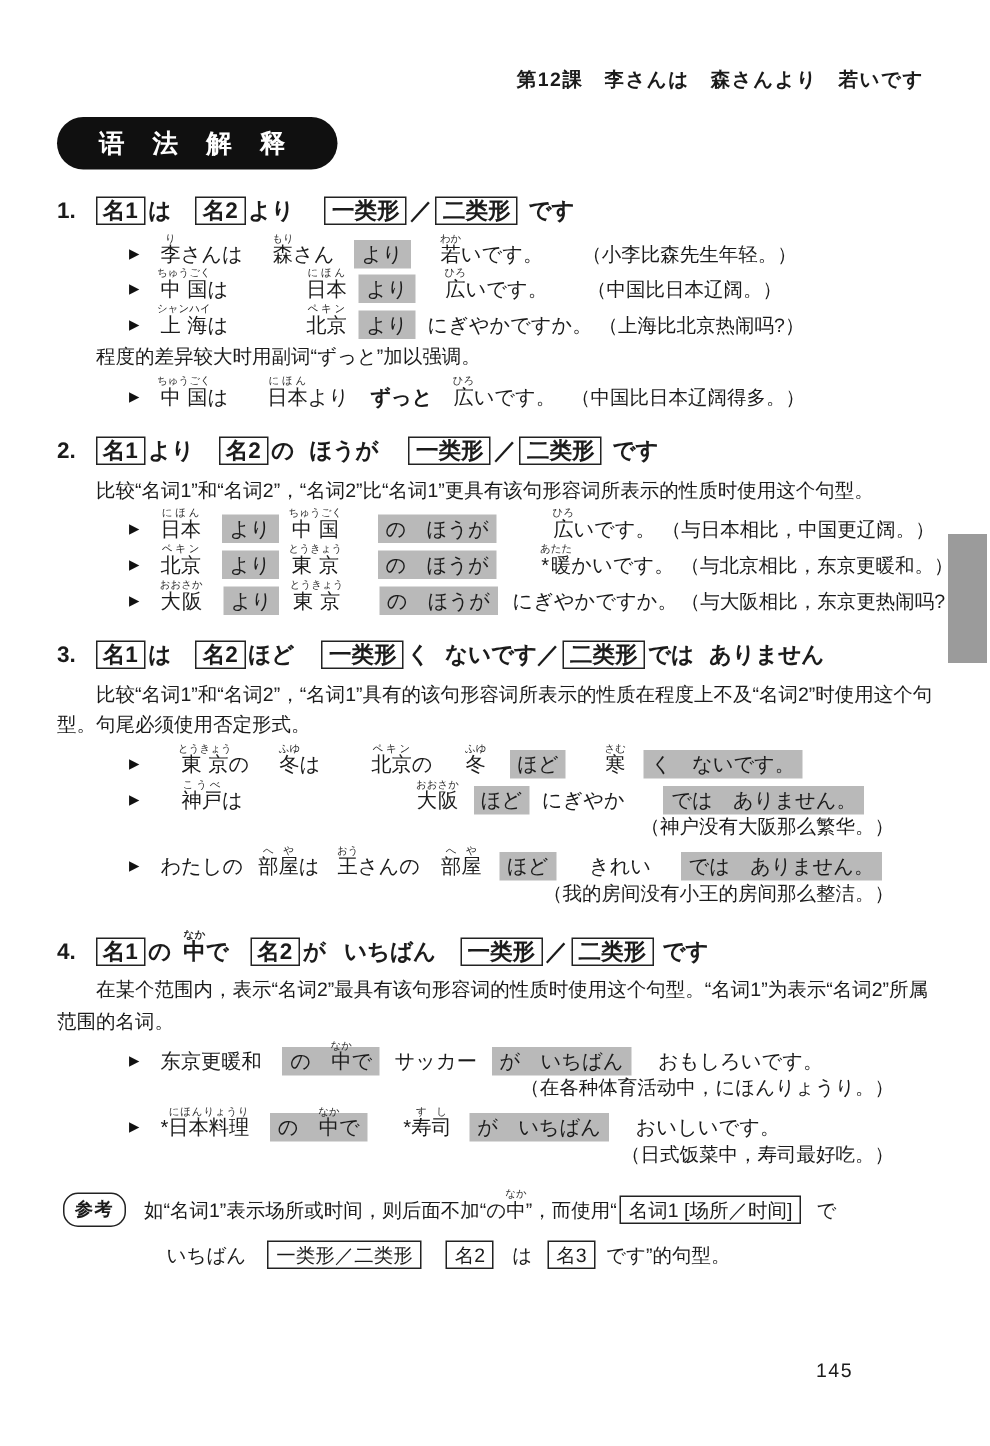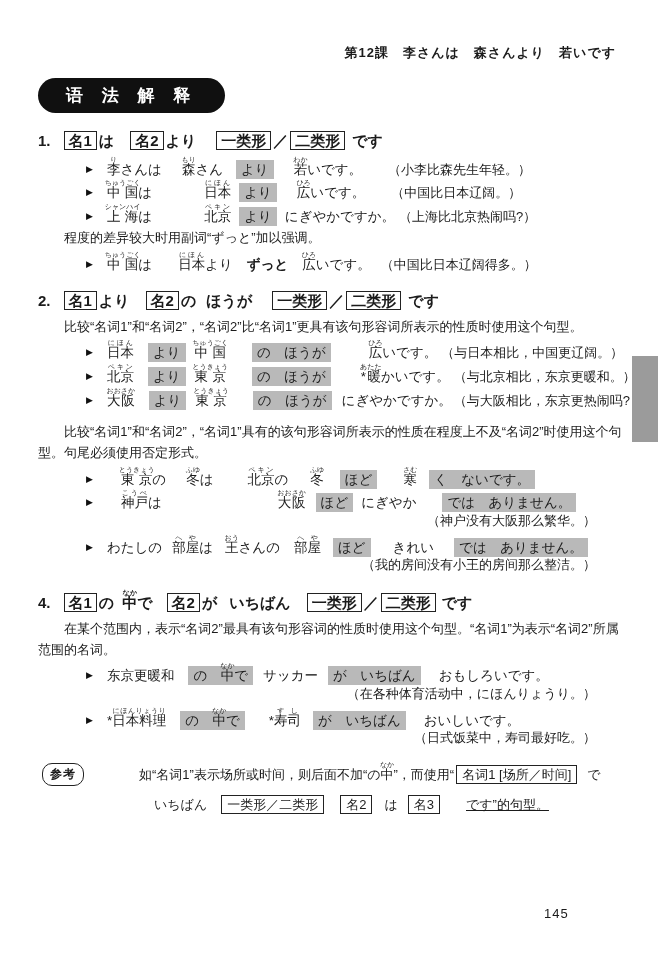--- a/index.html
+++ b/index.html
@@ -20,21 +20,21 @@
   .note .box{border-width:1px;font-weight:normal;padding:1px 5px;}
   .para{font-size:13px;line-height:1.6;text-indent:2em;margin:3px 0 2px;}
   .example{margin:2px 0 0 48px;font-size:13.5px;white-space:nowrap;line-height:1.15;padding-top:2px;}
   .arrow{font-size:9px;margin-right:14px;vertical-align:2px;color:#111;}
   .hl{background:#b9b9b9;padding:2px 5px;}
   .bold{font-weight:bold;}
   ruby{ruby-position:over;}
   rt{font-size:7px;color:#2a2a2a;letter-spacing:0;}
   .trans{font-size:13px;}
   .trans-below{text-align:right;font-size:13px;margin:1px 0 4px;padding-right:34px;}
-  .note{display:flex;margin-top:14px;align-items:flex-start;gap:43px;}
+  .note{display:flex;margin-top:14px;align-items:flex-start;}
   .note-badge{
     border:1.5px solid #222;border-radius:10px;padding:2px 7px;font-size:12px;font-weight:bold;
     margin:2px 12px 0 4px;white-space:nowrap;letter-spacing:1px;
   }
   .note-line{font-size:13px;line-height:1.9;margin-bottom:5px;white-space:nowrap;}
   .note-line.second{margin-left:15px;}
   .page-num{position:absolute;left:544px;top:906px;font-size:13px;letter-spacing:1px;}
   .side-tab{position:absolute;right:2px;top:356px;width:26px;height:86px;background:#9b9b9b;}
 </style>
 </head>
@@ -55,39 +55,40 @@
         <div class="example"><span class="arrow">▶</span><ruby>中国<rt>ちゅうごく</rt></ruby><span>は</span><ruby style="margin-left: 26px;">日本<rt>にほん</rt></ruby><span>より</span><span class="bold" style="margin-left: 14px;">ずっと</span><ruby style="margin-left: 14px;">広<rt>ひろ</rt></ruby><span>いです。</span><span class="trans" style="margin-left: 10px;">（中国比日本辽阔得多。）</span></div>
       </div>
       <div class="section">
         <div class="heading"><span class="num">2.</span><span class="box">名1</span><span>より</span><span class="box" style="margin-left: 16px;">名2</span><span>の</span><span style="margin-left: 10px;">ほうが</span><span class="box" style="margin-left: 20px;">一类形</span><span>／</span><span class="box">二类形</span><span style="margin-left: 5px;">です</span></div>
         <div class="para">比较“名词1”和“名词2”，“名词2”比“名词1”更具有该句形容词所表示的性质时使用这个句型。</div>
         <div class="example"><span class="arrow">▶</span><ruby>日本<rt>にほん</rt></ruby><span class="hl" style="margin-left: 14px;">より</span><ruby style="margin-left: 9px;">中国<rt>ちゅうごく</rt></ruby><span class="hl" style="margin-left: 26px;">の　ほうが</span><ruby style="margin-left: 38px;">広<rt>ひろ</rt></ruby><span>いです。</span><span class="trans" style="margin-left: 4px;">（与日本相比，中国更辽阔。）</span></div>
         <div class="example"><span class="arrow">▶</span><ruby>北京<rt>ペキン</rt></ruby><span class="hl" style="margin-left: 14px;">より</span><ruby style="margin-left: 9px;">東京<rt>とうきょう</rt></ruby><span class="hl" style="margin-left: 26px;">の　ほうが</span><ruby style="margin-left: 30px;">*暖<rt>あたた</rt></ruby><span>かいです。</span><span class="trans" style="margin-left: 4px;">（与北京相比，东京更暖和。）</span></div>
         <div class="example"><span class="arrow">▶</span><ruby>大阪<rt>おおさか</rt></ruby><span class="hl" style="margin-left: 14px;">より</span><ruby style="margin-left: 9px;">東京<rt>とうきょう</rt></ruby><span class="hl" style="margin-left: 26px;">の　ほうが</span><span style="margin-left: 10px;">にぎやかですか。</span><span class="trans" style="margin-left: 2px;">（与大阪相比，东京更热闹吗?）</span></div>
       </div>
       <div class="section">
+        <div class="heading"><span class="num">3.</span><span class="box">名1</span><span>は</span><span class="box" style="margin-left: 16px;">名2</span><span>ほど</span><span class="box" style="margin-left: 18px;">一类形</span><span>く</span><span style="margin-left: 10px;">ないです／</span><span class="box">二类形</span><span>では</span><span style="margin-left: 10px;">ありません</span></div>
         <div class="para">比较“名词1”和“名词2”，“名词1”具有的该句形容词所表示的性质在程度上不及“名词2”时使用这个句型。句尾必须使用否定形式。</div>
         <div class="example"><span class="arrow">▶</span><ruby style="margin-left: 14px;">東京<rt>とうきょう</rt></ruby><span>の</span><ruby style="margin-left: 20px;">冬<rt>ふゆ</rt></ruby><span>は</span><ruby style="margin-left: 34px;">北京<rt>ペキン</rt></ruby><span>の</span><ruby style="margin-left: 22px;">冬<rt>ふゆ</rt></ruby><span class="hl" style="margin-left: 16px;">ほど</span><ruby style="margin-left: 26px;">寒<rt>さむ</rt></ruby><span class="hl" style="margin-left: 12px;">く　ないです。</span></div>
         <div class="example"><span class="arrow">▶</span><ruby style="margin-left: 14px;">神戸<rt>こうべ</rt></ruby><span>は</span><ruby style="margin-left: 116px;">大阪<rt>おおさか</rt></ruby><span class="hl" style="margin-left: 10px;">ほど</span><span style="margin-left: 8px;">にぎやか</span><span class="hl" style="margin-left: 26px;">では　ありません。</span></div>
         <div class="trans-below">（神户没有大阪那么繁华。）</div>
         <div class="example"><span class="arrow">▶</span><span>わたしの</span><ruby style="margin-left: 10px;">部屋<rt>へや</rt></ruby><span>は</span><ruby style="margin-left: 12px;">王<rt>おう</rt></ruby><span>さんの</span><ruby style="margin-left: 14px;">部屋<rt>へや</rt></ruby><span class="hl" style="margin-left: 12px;">ほど</span><span style="margin-left: 22px;">きれい</span><span class="hl" style="margin-left: 20px;">では　ありません。</span></div>
         <div class="trans-below">（我的房间没有小王的房间那么整洁。）</div>
       </div>
       <div class="section">
         <div class="heading"><span class="num">4.</span><span class="box">名1</span><span>の</span><ruby style="margin-left: 8px;">中<rt>なか</rt></ruby><span>で</span><span class="box" style="margin-left: 14px;">名2</span><span>が</span><span style="margin-left: 12px;">いちばん</span><span class="box" style="margin-left: 16px;">一类形</span><span>／</span><span class="box">二类形</span><span style="margin-left: 4px;">です</span></div>
         <div class="para">在某个范围内，表示“名词2”最具有该句形容词的性质时使用这个句型。“名词1”为表示“名词2”所属范围的名词。</div>
         <div class="example"><span class="arrow">▶</span><span>东京更暖和</span><span class="hl" style="margin-left: 14px;"><span>の　</span><ruby>中<rt>なか</rt></ruby><span>で</span></span><span style="margin-left: 10px;">サッカー</span><span class="hl" style="margin-left: 10px;">が　いちばん</span><span style="margin-left: 18px;">おもしろいです。</span></div>
         <div class="trans-below">（在各种体育活动中，にほんりょうり。）</div>
         <div class="example"><span class="arrow">▶</span><span>*</span><ruby>日本料理<rt>にほんりょうり</rt></ruby><span class="hl" style="margin-left: 14px;"><span>の　</span><ruby>中<rt>なか</rt></ruby><span>で</span></span><span style="margin-left: 24px;">*</span><ruby>寿司<rt>すし</rt></ruby><span class="hl" style="margin-left: 12px;">が　いちばん</span><span style="margin-left: 18px;">おいしいです。</span></div>
         <div class="trans-below">（日式饭菜中，寿司最好吃。）</div>
       </div>
     </div>
   <div class="note" id="note">
     <span class="note-badge">参考</span>
     <div class="note-lines" id="note-lines">
         <div class="note-line"><span>如“名词1”表示场所或时间，则后面不加“の</span><ruby>中<rt>なか</rt></ruby><span>”，而使用“</span><span class="box">名词1 [场所／时间]</span><span style="margin-left: 8px;">で</span></div>
-        <div class="note-line second"><span>いちばん</span><span class="box" style="margin-left: 14px;">一类形／二类形</span><span class="box" style="margin-left: 14px;">名2</span><span style="margin-left: 10px;">は</span><span class="box" style="margin-left: 10px;">名3</span><span style="margin-left: 24px; text-decoration: underline;">です”的句型。</span></div>
+        <div class="note-line second"><span>いちばん</span><span class="box" style="margin-left: 14px;">一类形／二类形</span><span class="box" style="margin-left: 14px;">名2</span><span style="margin-left: 10px;">は</span><span class="box" style="margin-left: 10px;">名3</span><span style="margin-left: 5px;">です”的句型。</span></div>
       </div>
   </div>
 </div>
 
 <span class="page-num">145</span>
 <div class="side-tab"></div>
 
 </body></html>

